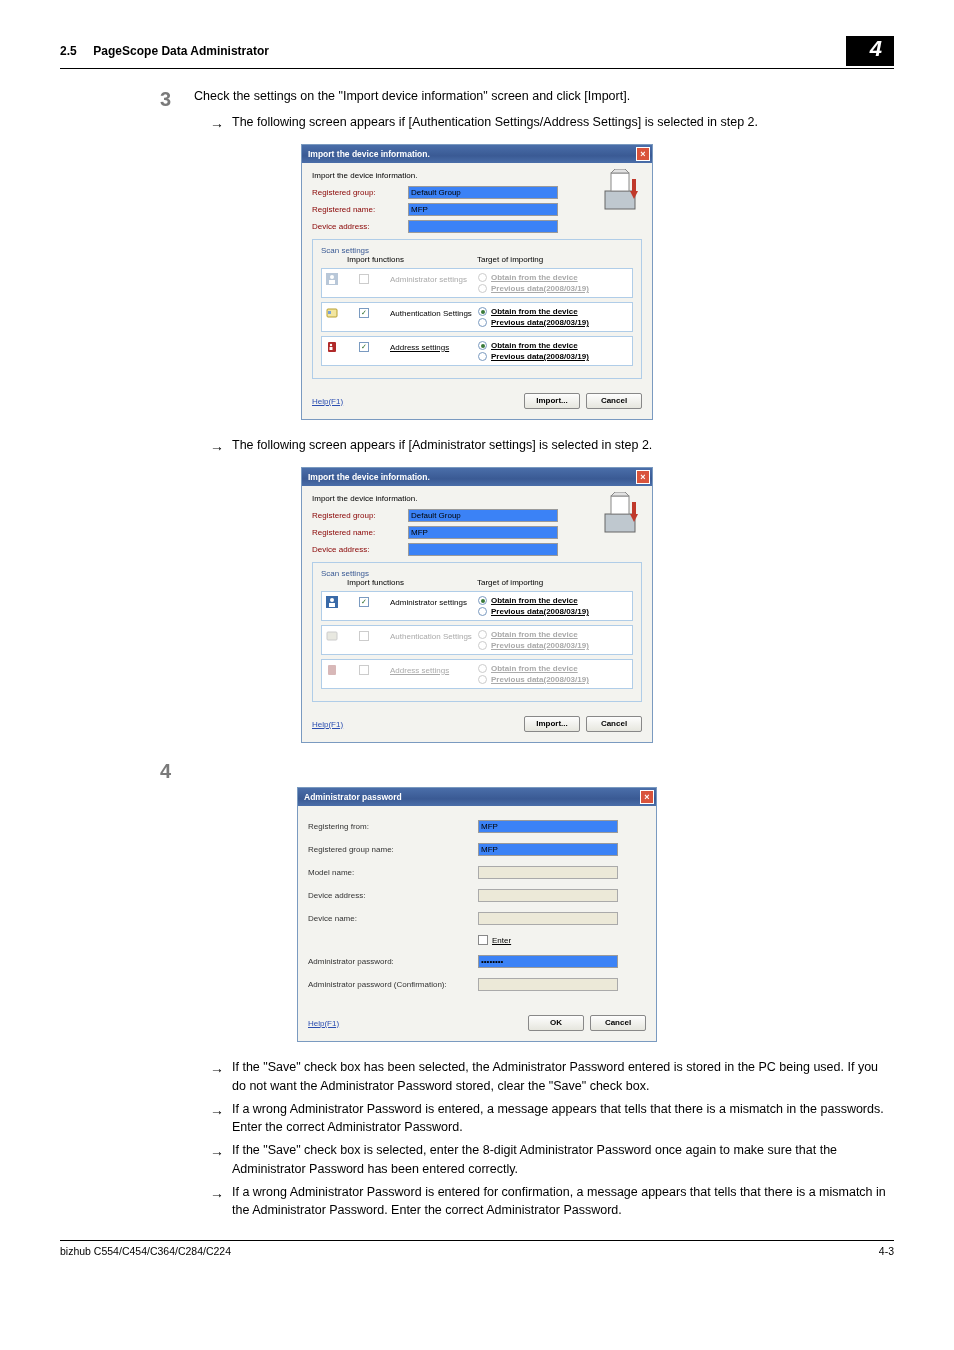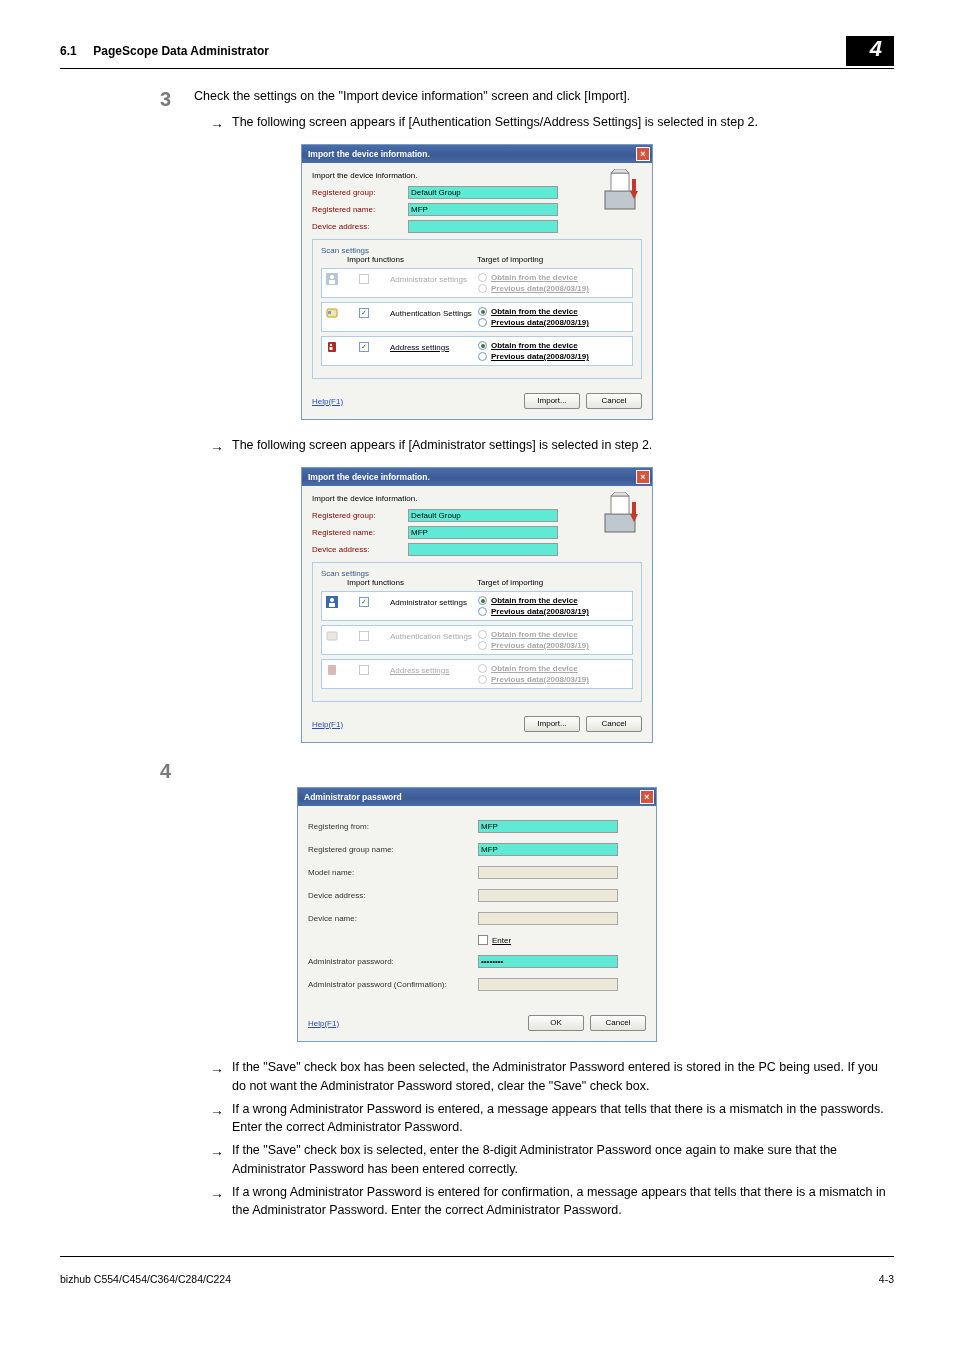--- a/index.html
+++ b/index.html
@@ -84,21 +84,21 @@
     display: flex; align-items: center; justify-content: center;
     border: 1px solid #fff;
     font-size: 9px; line-height: 1;
   }
   .dlg-body { padding: 8px 10px 8px 10px; position: relative; }
   .caption { font-size: 8px; margin-bottom: 6px; }
   .form-row { display: flex; align-items: center; margin-bottom: 4px; }
   .lbl-red { color: #880000; width: 96px; }
   .lbl { width: 180px; color: #333; }
   .inp {
-    border: 1px solid #9a9a9a; height: 13px; background: #5eead4;
+    border: 1px solid #9a9a9a; height: 13px; background: #3b82f6;
     font-size: 8px; padding-left: 2px; line-height: 11px;
     flex: 1;
   }
   .inp.short { width: 150px; flex: none; }
   .inp.med { width: 140px; flex: none;}
   .fieldset {
     border: 1px solid #b0cde8;
     margin-top: 6px;
     padding: 6px 8px 8px 8px;
   }
@@ -126,43 +126,44 @@
   .radio { width:9px;height:9px;border:1px solid #7a9ac0;border-radius:50%;display:inline-flex;align-items:center;justify-content:center;}
   .radio.on::after{content:"";width:4px;height:4px;border-radius:50%;background:#3a7a3a;}
   .radio.off-gray{border-color:#ccc;}
   .dlg-foot { display:flex; justify-content:space-between; align-items:center; padding: 6px 10px 10px 10px;}
   .help-link { color: #2a4db0; text-decoration: underline; font-size:8px;}
   .btns { display:flex; gap:6px;}
   .win-btn {
     border:1px solid #888; background:linear-gradient(#fdfdfd,#e6e6de);
     font-size:8px; height:16px; min-width:56px; text-align:center; line-height:14px;
     border-radius:2px;
+    font-weight:bold;
   }
   .printer-ico{
     position:absolute; right:8px; top:6px; width:42px; height:46px;
   }
   .printer-ico svg{width:100%;height:100%;}
   .pw-dialog .form-row { margin-bottom: 10px;}
   .pw-dialog .lbl { width: 170px; color:#333; font-size:8px;}
   .chkline{ display:flex; align-items:center; gap:4px; margin-left:170px; margin-bottom:10px; font-size:8px;}
   .notes { margin-left:150px; font-size:12.5px; line-height:1.5;}
   .note-row{ display:flex; align-items:flex-start; margin-bottom:4px;}
   .footer-row{
     display:flex; justify-content:space-between; align-items:flex-end;
-    border-top:1px solid #000; margin-top:36px; padding-top:16px; font-size:10.5px;
+    border-top:1px solid #000; margin-top:20px; padding-top:4px; font-size:10.5px;
   }
 </style>
 </head>
 <body>
 
 <div class="page">
 
   <div class="header-row">
     <div class="header-left">
-      <span>6.1</span>&nbsp;&nbsp;&nbsp;&nbsp;
+      <span>2.5</span>&nbsp;&nbsp;&nbsp;&nbsp;
       <span>PageScope Data Administrator</span>
     </div>
     <div class="chapter-badge">4</div>
   </div>
 
   <div class="step-row">
     <div class="step-num">3</div>
     <div class="step-text">Check the settings on the "Import device information" screen and click [Import].</div>
   </div>
   <div class="arrow-line">

